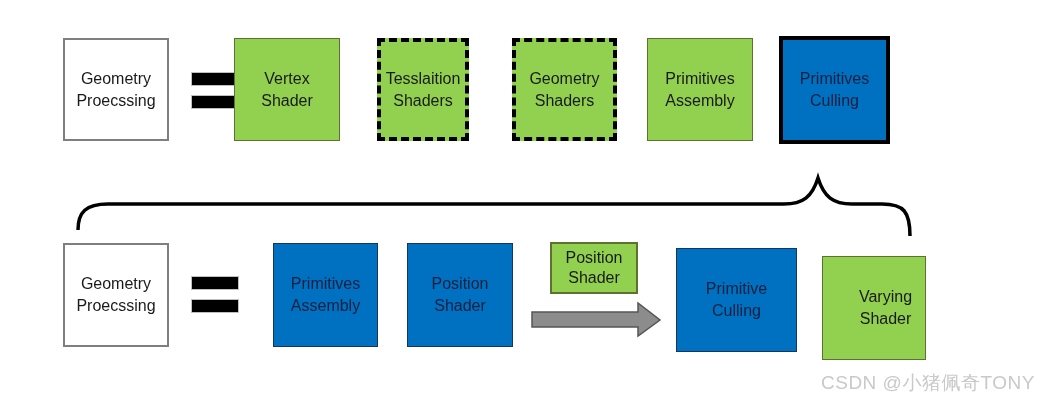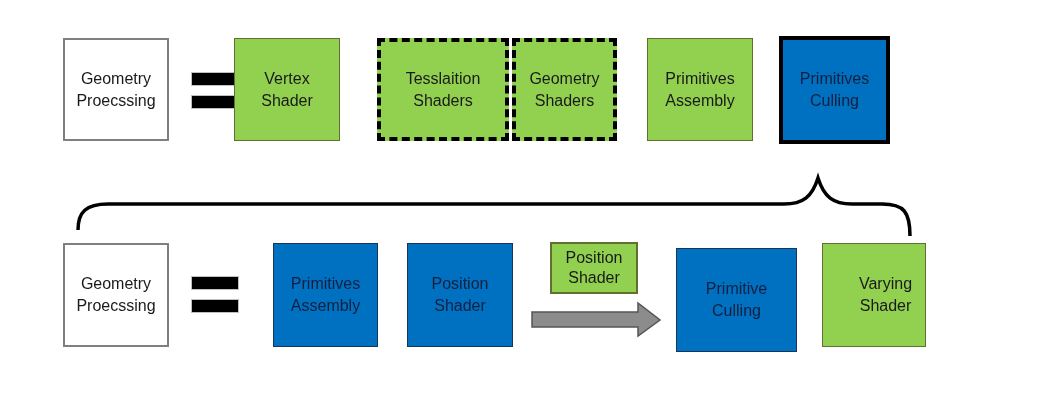--- a/index.html
+++ b/index.html
@@ -76,21 +76,21 @@
   <div class="equals" style="left:192px; top:73px;">
     <span class="bar"></span>
     <span class="bar"></span>
   </div>
 
   <div class="box box--green" style="left:234px; top:38px; width:106px; height:103px;">
     <span class="line">Vertex</span>
     <span class="line">Shader</span>
   </div>
 
-  <div class="box box--green-dashed" style="left:377px; top:38px; width:132px; height:103px;">
+  <div class="box box--green-dashed" style="left:377px; top:38px; width:92px; height:103px;">
     <span class="line">Tesslaition</span>
     <span class="line">Shaders</span>
   </div>
 
   <div class="box box--green-dashed" style="left:512px; top:38px; width:105px; height:103px;">
     <span class="line">Geometry</span>
     <span class="line">Shaders</span>
   </div>
 
   <div class="box box--green" style="left:647px; top:38px; width:106px; height:103px;">
@@ -131,19 +131,20 @@
   <div class="box box--green-small" style="left:550px; top:242px; width:88px; height:52px;">
     <span class="line">Position</span>
     <span class="line">Shader</span>
   </div>
 
   <div class="box box--blue" style="left:676px; top:248px; width:121px; height:104px;">
     <span class="line">Primitive</span>
     <span class="line">Culling</span>
   </div>
 
-  <div class="box box--green" style="left:822px; top:243px; width:104px; height:104px;padding-left:23px;">
+  <div class="box box--green" style="left:822px; top:256px; width:104px; height:104px;padding-left:23px;">
     <span class="line">Varying</span>
     <span class="line">Shader</span>
   </div>
 
+  <div class="watermark">CSDN @小猪佩奇TONY</div>
 
 </div>
 
 </body></html>

